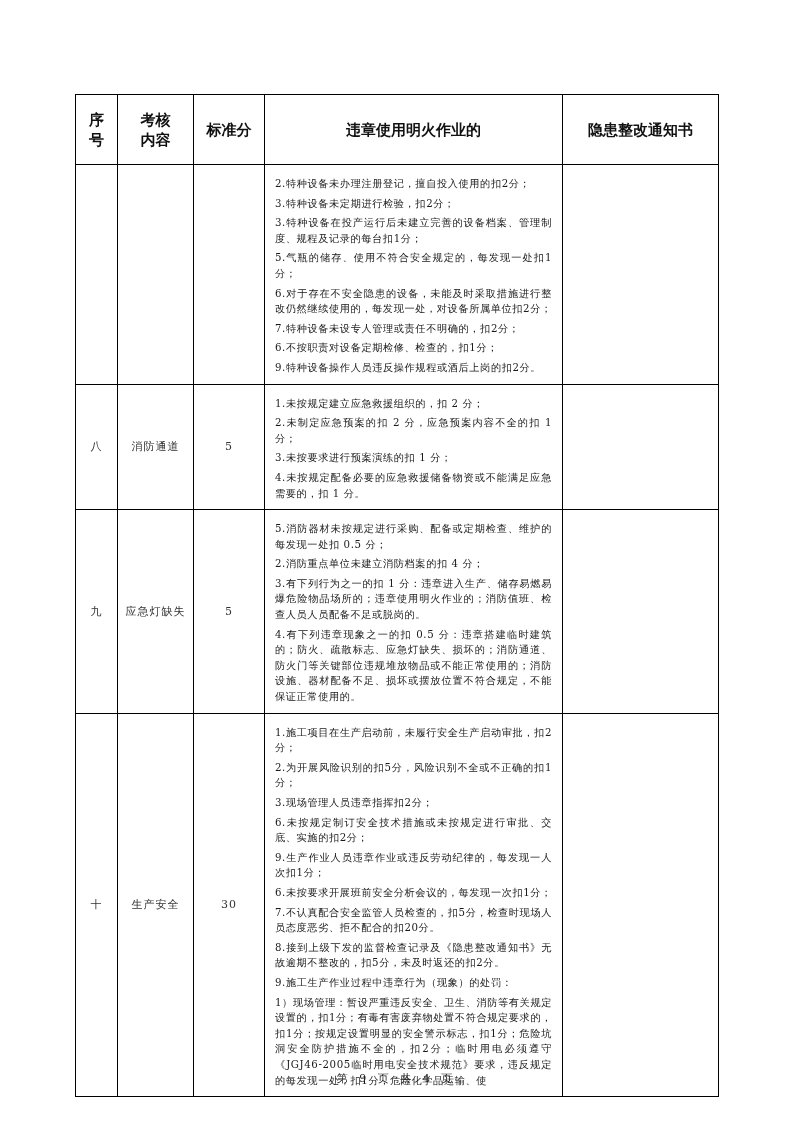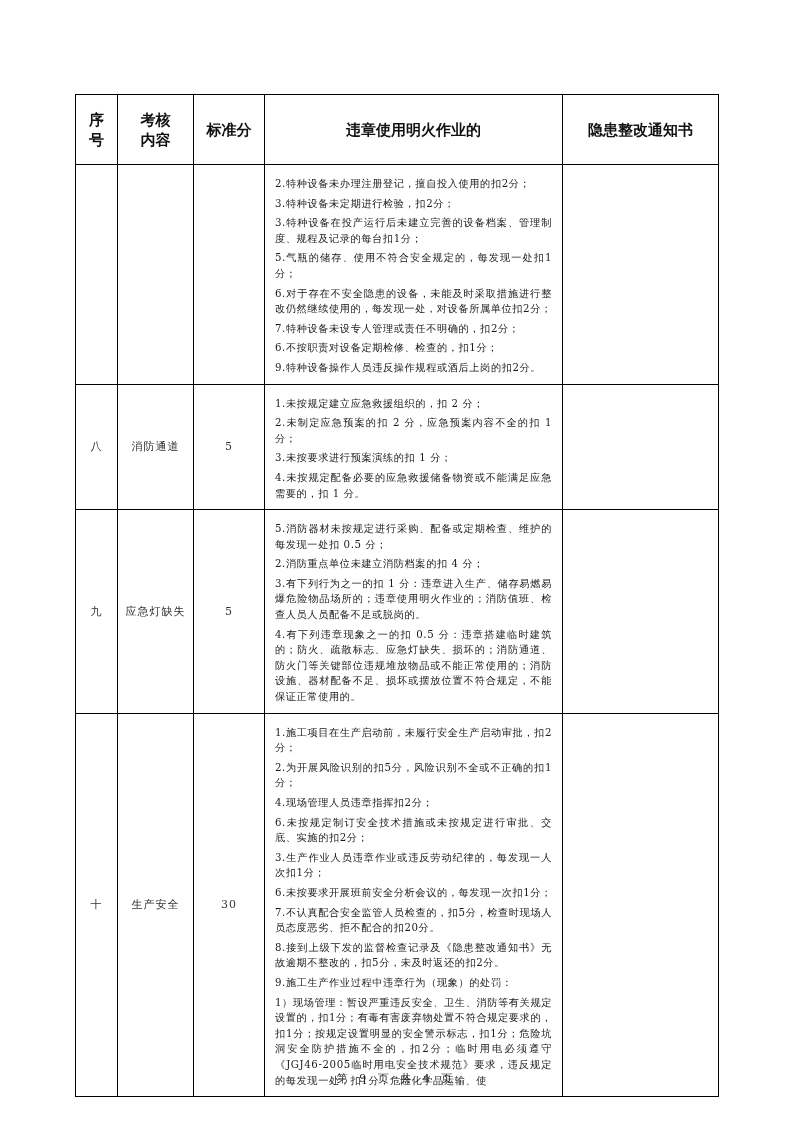--- a/index.html
+++ b/index.html
@@ -90,23 +90,23 @@
     <td></td>
   </tr>
 
   <tr class="r4">
     <td class="cell-center">十</td>
     <td class="cell-center">生产安全</td>
     <td class="cell-center">30</td>
     <td class="criteria">
       <div>1.施工项目在生产启动前，未履行安全生产启动审批，扣2分；</div>
       <div>2.为开展风险识别的扣5分，风险识别不全或不正确的扣1分；</div>
-      <div>4.现场管理人员违章指挥扣2分；</div>
+      <div>3.现场管理人员违章指挥扣2分；</div>
       <div>6.未按规定制订安全技术措施或未按规定进行审批、交底、实施的扣2分；</div>
-      <div>3.生产作业人员违章作业或违反劳动纪律的，每发现一人次扣1分；</div>
+      <div>9.生产作业人员违章作业或违反劳动纪律的，每发现一人次扣1分；</div>
       <div>6.未按要求开展班前安全分析会议的，每发现一次扣1分；</div>
       <div>7.不认真配合安全监管人员检查的，扣5分，检查时现场人员态度恶劣、拒不配合的扣20分。</div>
       <div>8.接到上级下发的监督检查记录及《隐患整改通知书》无故逾期不整改的，扣5分，未及时返还的扣2分。</div>
       <div>9.施工生产作业过程中违章行为（现象）的处罚：</div>
       <div>1）现场管理：暂设严重违反安全、卫生、消防等有关规定设置的，扣1分；有毒有害废弃物处置不符合规定要求的，扣1分；按规定设置明显的安全警示标志，扣1分；危险坑洞安全防护措施不全的，扣2分；临时用电必须遵守《JGJ46-2005临时用电安全技术规范》要求，违反规定的每发现一处，扣1分，危险化学品运输、使</div>
     </td>
     <td></td>
   </tr>
 </tbody>
   </table>

